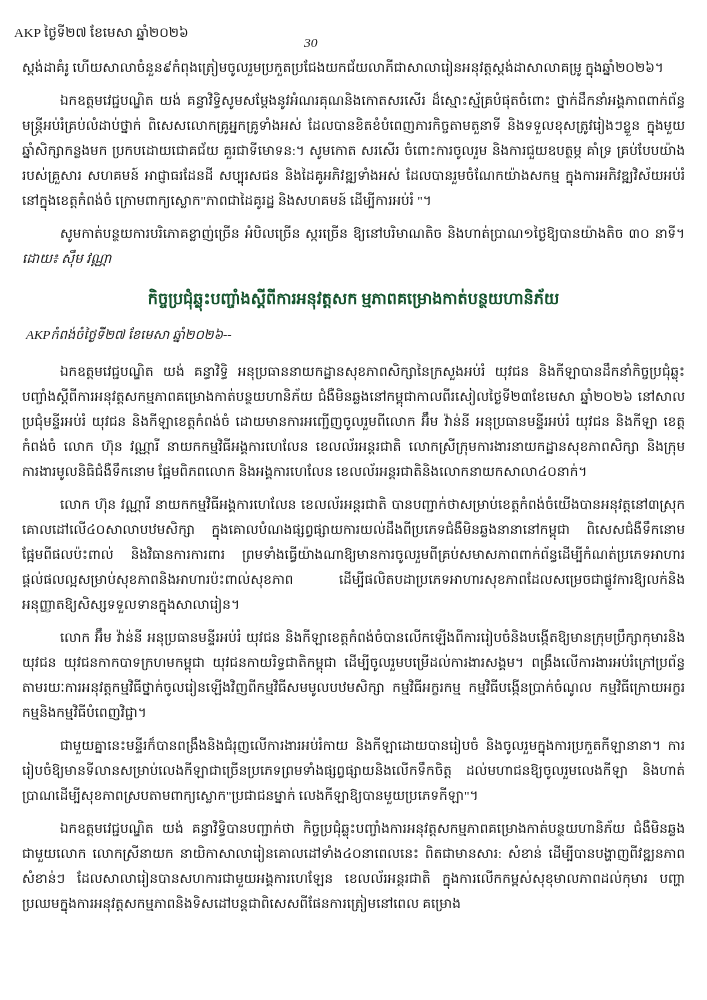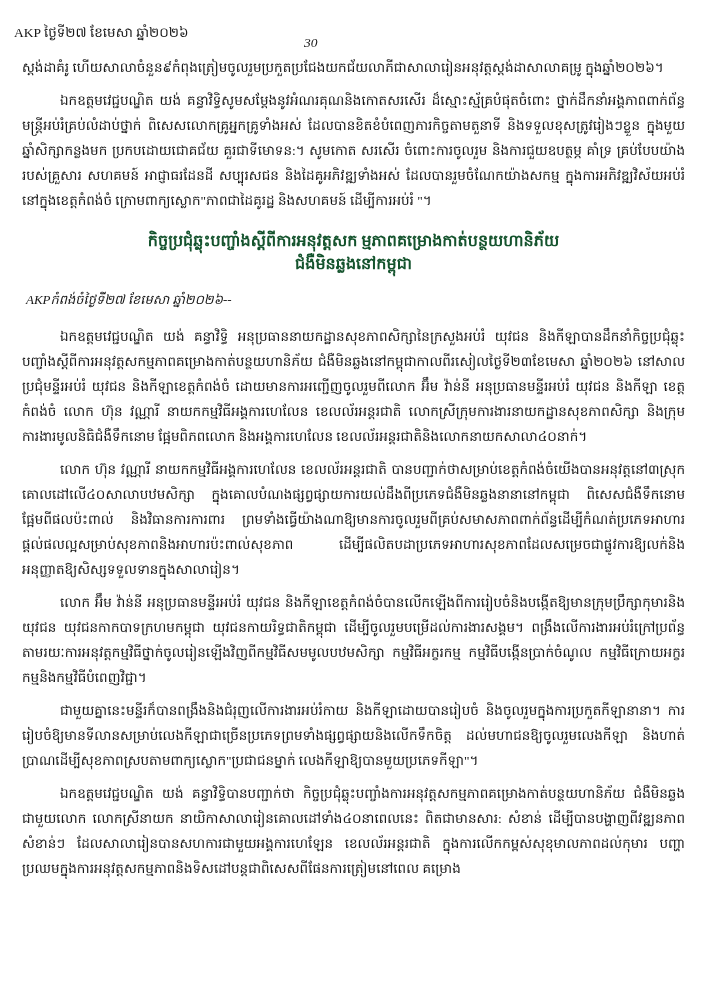--- a/index.html
+++ b/index.html
@@ -65,24 +65,24 @@
 
   <div class="header-row">
     <span>AKP ថ្ងៃទី២៧ ខែមេសា ឆ្នាំ២០២៦</span>
     <span class="page-num">30</span>
   </div>
 
   <p class="body-p no-indent">ស្តង់ដាគំរូ ហើយសាលាចំនួន៩កំពុងត្រៀមចូលរួមប្រកួតប្រជែងយកជ័យលាភីជាសាលារៀនអនុវត្តស្តង់ដាសាលាគម្រូ ក្នុងឆ្នាំ២០២៦។</p>
 
   <p class="body-p">ឯកឧត្តមវេជ្ជបណ្ឌិត យង់ គន្ធាវិទ្ធិសូមសម្តែងនូវអំណរគុណនិងកោតសរសើរ ដ៏ស្មោះស្ម័គ្របំផុតចំពោះ ថ្នាក់ដឹកនាំអង្គភាពពាក់ព័ន្ធ មន្ត្រីអប់រំគ្រប់លំដាប់ថ្នាក់ ពិសេសលោកគ្រូអ្នកគ្រូទាំងអស់ ដែលបានខិតខំបំពេញភារកិច្ចតាមតួនាទី និងទទួលខុសត្រូវរៀងៗខ្លួន ក្នុងមួយឆ្នាំសិក្សាកន្លងមក ប្រកបដោយជោគជ័យ គួរជាទីមោទន:។ សូមកោត សរសើរ ចំពោះការចូលរួម និងការជួយឧបត្ថម្ភ គាំទ្រ គ្រប់បែបយ៉ាង របស់គ្រួសារ សហគមន៍ អាជ្ញាធរដែនដី សប្បុរសជន និងដៃគូអភិវឌ្ឍទាំងអស់ ដែលបានរួមចំណែកយ៉ាងសកម្ម ក្នុងការអភិវឌ្ឍវិស័យអប់រំ នៅក្នុងខេត្តកំពង់ចំ ក្រោមពាក្យស្លោក"ភាពជាដៃគូរដ្ឋ និងសហគមន៍ ដើម្បីការអប់រំ "។</p>
 
+  <p class="body-p"><span>សូមកាត់បន្ថយការបរិភោគខ្លាញ់ច្រើន អំបិលច្រើន ស្ករច្រើន ឱ្យនៅបរិមាណតិច និងហាត់ប្រាណ១ថ្ងៃឱ្យបានយ៉ាងតិច ៣០ នាទី។</span> <span class="byline">ដោយ៖ ស៊ឹម វណ្ណា</span></p>
 
   <div class="headline" style="color: #14532d;">
     <div>កិច្ចប្រជុំឆ្លុះបញ្ចាំងស្តីពីការអនុវត្តសក ម្មភាពគម្រោងកាត់បន្ថយហានិភ័យ</div>
-    <div>ជំងឺមិនឆ្លងនៅកម្ពុជា</div>
   </div>
 
   <p class="dateline">AKPកំពង់ចំថ្ងៃទី២៧ ខែមេសា ឆ្នាំ២០២៦--</p>
 
   <p class="body-p">ឯកឧត្តមវេជ្ជបណ្ឌិត យង់ គន្ធាវិទ្ធិ អនុប្រធាននាយកដ្ឋានសុខភាពសិក្សានៃក្រសួងអប់រំ យុវជន និងកីឡាបានដឹកនាំកិច្ចប្រជុំឆ្លុះបញ្ចាំងស្តីពីការអនុវត្តសកម្មភាពគម្រោងកាត់បន្ថយហានិភ័យ   ជំងឺមិនឆ្លងនៅកម្ពុជាកាលពីរសៀលថ្ងៃទី២៣ខែមេសា ឆ្នាំ២០២៦ នៅសាលប្រជុំមន្ទីរអប់រំ យុវជន និងកីឡាខេត្តកំពង់ចំ ដោយមានការអញ្ជើញចូលរួមពីលោក អ៊ឹម វ៉ាន់នី អនុប្រធានមន្ទីរអប់រំ យុវជន និងកីឡា ខេត្តកំពង់ចំ លោក ហ៊ុន វណ្ណារី នាយកកម្មវិធីអង្គការហេលែន ខេលល័រអន្តរជាតិ លោកស្រីក្រុមការងារនាយកដ្ឋានសុខភាពសិក្សា និងក្រុមការងារមូលនិធិជំងឺទឹកនោម ផ្អែមពិភពលោក និងអង្គការហេលែន ខេលល័រអន្តរជាតិនិងលោកនាយកសាលា៤០នាក់។</p>
   <p class="body-p">លោក ហ៊ុន វណ្ណារី នាយកកម្មវិធីអង្គការហេលែន ខេលល័រអន្តរជាតិ បានបញ្ជាក់ថាសម្រាប់ខេត្តកំពង់ចំយើងបានអនុវត្តនៅ៣ស្រុកគោលដៅលើ៤០សាលាបឋមសិក្សា ក្នុងគោលបំណងផ្សព្វផ្សាយការយល់ដឹងពីប្រភេទជំងឺមិនឆ្លងនានានៅកម្ពុជា ពិសេសជំងឺទឹកនោមផ្អែមពីផលប៉ះពាល់ និងវិធានការការពារ ព្រមទាំងធ្វើយ៉ាងណាឱ្យមានការចូលរួមពីគ្រប់សមាសភាពពាក់ព័ន្ធដើម្បីកំណត់ប្រភេទអាហារផ្តល់ផលល្អសម្រាប់សុខភាពនិងអាហារប៉ះពាល់សុខភាព   ដើម្បីផលិតបដាប្រភេទអាហារសុខភាពដែលសម្រេចជាផ្លូវការឱ្យលក់និងអនុញ្ញាតឱ្យសិស្សទទួលទានក្នុងសាលារៀន។</p>
   <p class="body-p">លោក អ៊ឹម វ៉ាន់នី អនុប្រធានមន្ទីរអប់រំ យុវជន និងកីឡាខេត្តកំពង់ចំបានលើកឡើងពីការរៀបចំនិងបង្កើតឱ្យមានក្រុមប្រឹក្សាកុមារនិងយុវជន យុវជនកាកបាទក្រហមកម្ពុជា យុវជនកាយរិទ្ធជាតិកម្ពុជា ដើម្បីចូលរួមបម្រើដល់ការងារសង្គម។ ពង្រឹងលើការងារអប់រំក្រៅប្រព័ន្ធតាមរយៈការអនុវត្តកម្មវិធីថ្នាក់ចូលរៀនឡើងវិញពីកម្មវិធីសមមូលបឋមសិក្សា កម្មវិធីអក្ខរកម្ម កម្មវិធីបង្កើនប្រាក់ចំណូល កម្មវិធីក្រោយអក្ខរកម្មនិងកម្មវិធីបំពេញវិជ្ជា។</p>
   <p class="body-p">ជាមួយគ្នានេះមន្ទីរក៏បានពង្រឹងនិងជំរុញលើការងារអប់រំកាយ និងកីឡាដោយបានរៀបចំ និងចូលរួមក្នុងការប្រកួតកីឡានានា។ ការរៀបចំឱ្យមានទីលានសម្រាប់លេងកីឡាជាច្រើនប្រភេទព្រមទាំងផ្សព្វផ្សាយនិងលើកទឹកចិត្ត ដល់មហាជនឱ្យចូលរួមលេងកីឡា និងហាត់ប្រាណដើម្បីសុខភាពស្របតាមពាក្យស្លោក"ប្រជាជនម្នាក់ លេងកីឡាឱ្យបានមួយប្រភេទកីឡា"។</p>
   <p class="body-p">ឯកឧត្តមវេជ្ជបណ្ឌិត យង់ គន្ធាវិទ្ធិបានបញ្ជាក់ថា កិច្ចប្រជុំឆ្លុះបញ្ចាំងការអនុវត្តសកម្មភាពគម្រោងកាត់បន្ថយហានិភ័យ ជំងឺមិនឆ្លងជាមួយលោក លោកស្រីនាយក នាយិកាសាលារៀនគោលដៅទាំង៤០នាពេលនេះ ពិតជាមានសារ: សំខាន់ ដើម្បីបានបង្ហាញពីវឌ្ឍនភាពសំខាន់ៗ ដែលសាលារៀនបានសហការជាមួយអង្គការហេឡែន ខេលល័រអន្តរជាតិ ក្នុងការលើកកម្ពស់សុខុមាលភាពដល់កុមារ បញ្ហាប្រឈមក្នុងការអនុវត្តសកម្មភាពនិងទិសដៅបន្តជាពិសេសពីផែនការត្រៀមនៅពេល គម្រោង</p>
 

